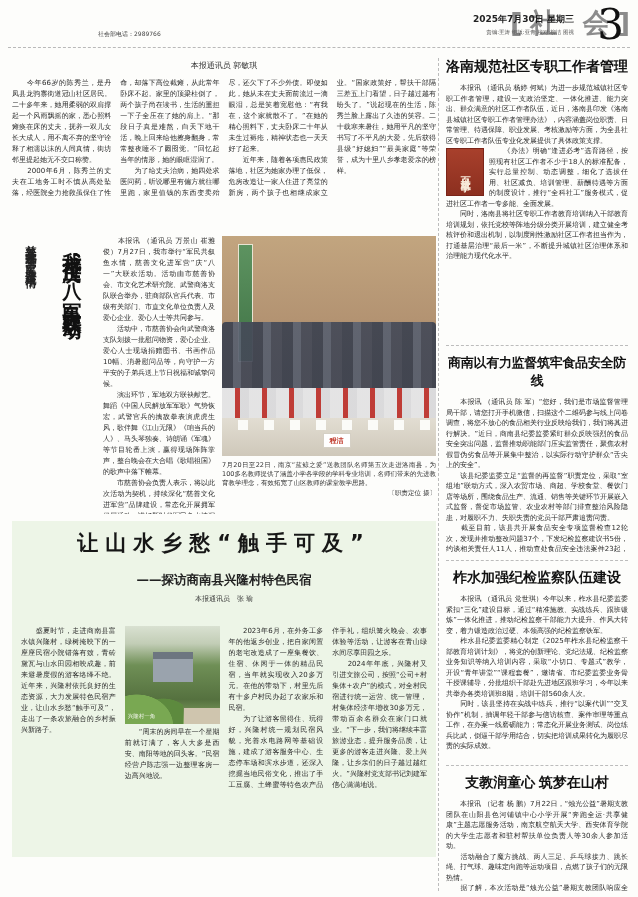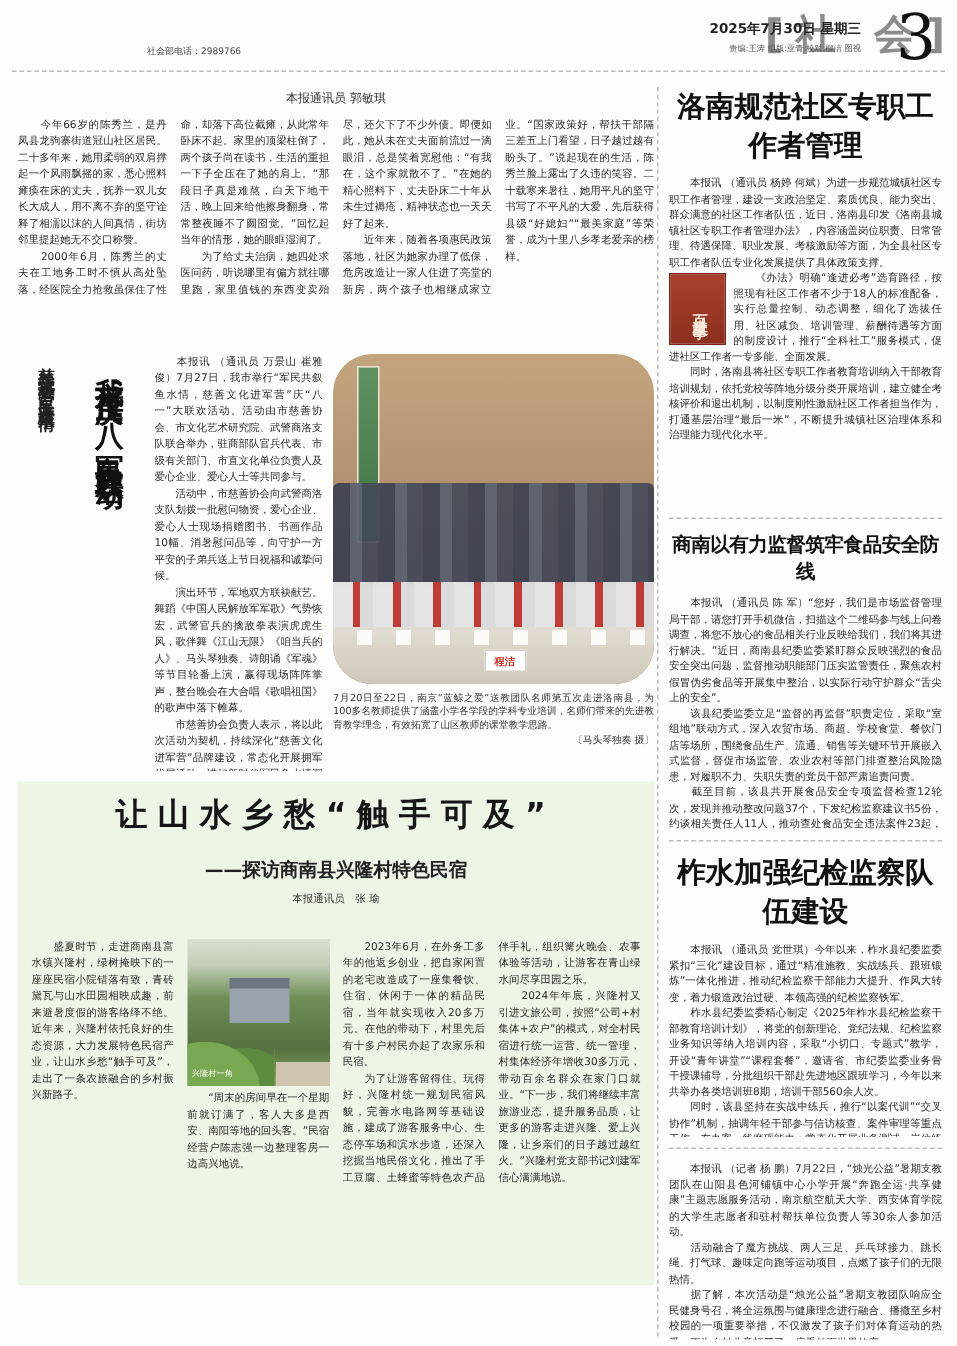--- a/index.html
+++ b/index.html
@@ -27,21 +27,21 @@
   .lead-byline { text-align:center; font-size:8px; color:#333; margin:6px 0 7px; }
   .lead-body { height:150px; column-count:4; column-gap:9px; font-size:7px; line-height:11px; text-align:justify; white-space:pre-line; overflow:hidden; color:#2a2a2a; }
 
   
   .mil { margin-top:8px; height:278px; display:flex; gap:7px; }
   .vtitles { width:84px; display:flex; flex-direction:row-reverse; justify-content:center; gap:9px; }
   .vtitle-main { writing-mode:vertical-rl; font-size:19px; font-weight:bold; letter-spacing:3px; color:#111; }
   .vtitle-sub { writing-mode:vertical-rl; font-size:11px; font-weight:bold; color:#222; padding-block-start:14px; letter-spacing:2px; }
   .mil-body { width:112px; font-size:7px; line-height:11px; text-align:justify; white-space:pre-line; overflow:hidden; color:#2a2a2a; }
   .mil-right { flex:1; display:flex; flex-direction:column; }
-  .photo1 { position:relative; height:220px; background:linear-gradient(#c2a57f 0%,#b39372 38%,#8d7254 60%,#7d654a 100%); overflow:hidden;border-radius:26px; }
+  .photo1 { position:relative; height:220px; background:linear-gradient(#c2a57f 0%,#b39372 38%,#8d7254 60%,#7d654a 100%); overflow:hidden; }
   .p1-banner { position:absolute; left:16px; top:8px; width:15px; height:118px; background:linear-gradient(#5d9360,#3f7245); border:1px solid #e8e4d2; }
   .p1-crowd { position:absolute; left:0; right:0; top:86px; height:68px; background:repeating-linear-gradient(90deg,#3c4250 0 11px,#5a6170 11px 19px,#454a58 19px 30px); opacity:.92; border-radius:4px 4px 0 0; }
   .p1-kids { position:absolute; left:0; right:0; bottom:36px; height:32px; background:repeating-linear-gradient(90deg,#e9eaec 0 13px,#c23a35 13px 18px,#dfe0e3 18px 27px); opacity:.95; }
   .p1-desks { position:absolute; left:0; right:0; bottom:0; height:38px; background:linear-gradient(#e2ddd2,#cfc8ba); }
   .p1-cards { position:absolute; left:0; right:0; bottom:26px; height:10px; background:repeating-linear-gradient(90deg,transparent 0 16px,#fbfbf8 16px 26px); }
   .p1-namecard { position:absolute; bottom:8px; left:47%; width:28px; height:15px; background:#fff; border:1px solid #d5d0c5; color:#c0392b; font-size:7px; font-weight:bold; display:flex; align-items:center; justify-content:center; }
   .mil-caption { margin-top:5px; font-size:6.5px; line-height:9px; text-align:justify; color:#333; }
   .mil-credit { font-size:6.5px; text-align:right; color:#333; margin-top:1px; }
 
   
@@ -54,21 +54,21 @@
   .photo2 { position:relative; width:100%; height:98px; margin:3px 0; break-inside:avoid; background:linear-gradient(#d9e1d1 0%,#c2cdb6 18%,#6f8f56 40%,#55713f 75%,#8fae6b 100%); overflow:hidden; }
   .p2-house { position:absolute; left:30%; top:26px; width:42%; height:30px; background:#9aa3ad; border-top:7px solid #6d7680; }
   .p2-leaves { position:absolute; left:-8px; bottom:-6px; width:70%; height:44px; background:radial-gradient(ellipse at 30% 90%, #79a852 0 55%, transparent 56%), radial-gradient(ellipse at 70% 100%, #5d8a3e 0 50%, transparent 51%); }
   .p2-path { position:absolute; right:0; bottom:0; width:38%; height:16px; background:#cfc5ae; }
   .p2-label { position:absolute; left:3px; bottom:2px; font-size:5.5px; color:#f4f7ee; }
 
   
   .art { overflow:hidden; }
   .art + .art { border-top:1px dashed #bcbcbc; margin-top:7px; padding-top:8px; }
   .art-title { text-align:center; font-weight:bold; color:#111; margin-bottom:7px; }
-  .t14 { font-size:19px;font-family:Liberation Serif, serif; } .t13 { font-size:13px; letter-spacing:-.3px; }
+  .t14 { font-size:14px;font-family:Liberation Serif, serif; } .t13 { font-size:13px; letter-spacing:-.3px; }
   .art-body { font-size:7px; line-height:10.5px; text-align:justify; white-space:pre-line; color:#2a2a2a; }
   .a1 { height:280px; } .a2 { height:208px; } .a3 { height:198px; } .a4 { flex:1; }
   .stamp { float:left; width:38px; height:48px; margin:2px 5px 2px 0; background:linear-gradient(#a8402c,#8c2f1f); border:1px solid #7a2418; color:#f6e9d8; writing-mode:vertical-rl; font-size:10px; font-weight:bold; letter-spacing:2px; display:flex; align-items:center; justify-content:center; }
   .wrapblock { white-space:normal; }
   .wrapblock .txt2 { white-space:pre-line; }
 </style>
 </head>
 <body>
 
 <div class="hdr">
@@ -104,21 +104,21 @@
     <div class="mil-right">
       <div class="photo1">
         <div class="p1-banner"></div>
         <div class="p1-crowd"></div>
         <div class="p1-kids"></div>
         <div class="p1-desks"></div>
         <div class="p1-cards"></div>
         <div class="p1-namecard">程洁</div>
       </div>
       <div class="mil-caption">7月20日至22日，南京“蓝鲸之爱”送教团队名师第五次走进洛南县，为100多名教师提供了涵盖小学各学段的学科专业培训，名师们带来的先进教育教学理念，有效拓宽了山区教师的课堂教学思路。</div>
-      <div class="mil-credit">〔马头琴独奏 摄〕</div>
+      <div class="mil-credit">〔职责定位 摄〕</div>
     </div>
   </div>
 
   <div class="feature">
     <div class="feat-title">让山水乡愁“触手可及”</div>
     <div class="feat-sub">——探访商南县兴隆村特色民宿</div>
     <div class="feat-byline">本报通讯员　张 瑜</div>
     <div class="feat-body">
       <div class="txt">　　盛夏时节，走进商南县富水镇兴隆村，绿树掩映下的一座座民宿小院错落有致，青砖黛瓦与山水田园相映成趣，前来避暑度假的游客络绎不绝。近年来，兴隆村依托良好的生态资源，大力发展特色民宿产业，让山水乡愁“触手可及”，走出了一条农旅融合的乡村振兴新路子。</div>
       <div class="photo2">
@@ -134,21 +134,21 @@
     </div>
   </div>
 </div>
 
 <div class="vrule"></div>
 
 <div class="right-col">
 
   <div class="art a1">
     <div class="art-title t14">洛南规范社区专职工作者管理</div>
-    <div class="art-body">　　本报讯 （通讯员 杨婷 何斌）为进一步规范城镇社区专职工作者管理，建设一支政治坚定、素质优良、能力突出、群众满意的社区工作者队伍，近日，洛南县印发《洛南县城镇社区专职工作者管理办法》，内容涵盖岗位职责、日常管理、待遇保障、职业发展、考核激励等方面，为全县社区专职工作者队伍专业化发展提供了具体政策支撑。</div>
+    <div class="art-body">　　本报讯 （通讯员 杨婷 何斌）为进一步规范城镇社区专职工作者管理，建设一支政治坚定、一体化推进、能力突出、群众满意的社区工作者队伍，近日，洛南县印发《洛南县城镇社区专职工作者管理办法》，内容涵盖岗位职责、日常管理、待遇保障、职业发展、考核激励等方面，为全县社区专职工作者队伍专业化发展提供了具体政策支撑。</div>
     <div class="art-body wrapblock">
       <div class="stamp">百姓故事</div>
       <div class="txt2">　　《办法》明确“逢进必考”选育路径，按照现有社区工作者不少于18人的标准配备，实行总量控制、动态调整，细化了选拔任用、社区减负、培训管理、薪酬待遇等方面的制度设计，推行“全科社工”服务模式，促进社区工作者一专多能、全面发展。
 　　同时，洛南县将社区专职工作者教育培训纳入干部教育培训规划，依托党校等阵地分级分类开展培训，建立健全考核评价和退出机制，以制度刚性激励社区工作者担当作为，打通基层治理“最后一米”，不断提升城镇社区治理体系和治理能力现代化水平。</div>
     </div>
   </div>
 
   <div class="art a2">
     <div class="art-title t13">商南以有力监督筑牢食品安全防线</div>
     <div class="art-body">　　本报讯 （通讯员 陈 军）“您好，我们是市场监督管理局干部，请您打开手机微信，扫描这个二维码参与线上问卷调查，将您不放心的食品相关行业反映给我们，我们将其进行解决。”近日，商南县纪委监委紧盯群众反映强烈的食品安全突出问题，监督推动职能部门压实监管责任，聚焦农村假冒伪劣食品等开展集中整治，以实际行动守护群众“舌尖上的安全”。
@@ -157,17 +157,18 @@
   </div>
 
   <div class="art a3">
     <div class="art-title t14">柞水加强纪检监察队伍建设</div>
     <div class="art-body">　　本报讯 （通讯员 党世琪）今年以来，柞水县纪委监委紧扣“三化”建设目标，通过“精准施教、实战练兵、跟班锻炼”一体化推进，推动纪检监察干部能力大提升、作风大转变，着力锻造政治过硬、本领高强的纪检监察铁军。
 　　柞水县纪委监委精心制定《2025年柞水县纪检监察干部教育培训计划》，将党的创新理论、党纪法规、纪检监察业务知识等纳入培训内容，采取“小切口、专题式”教学，开设“青年讲堂”“课程套餐”，邀请省、市纪委监委业务骨干授课辅导，分批组织干部赴先进地区跟班学习，今年以来共举办各类培训班8期，培训干部560余人次。
 　　同时，该县坚持在实战中练兵，推行“以案代训”“交叉协作”机制，抽调年轻干部参与信访核查、案件审理等重点工作，在办案一线磨砺能力；常态化开展业务测试、岗位练兵比武，倒逼干部学用结合，切实把培训成果转化为履职尽责的实际成效。</div>
   </div>
 
   <div class="art a4">
+    <div class="art-title t14">支教润童心 筑梦在山村</div>
     <div class="art-body">　　本报讯 （记者 杨 鹏）7月22日，“烛光公益”暑期支教团队在山阳县色河铺镇中心小学开展“奔跑全运·共享健康”主题志愿服务活动，南京航空航天大学、西安体育学院的大学生志愿者和驻村帮扶单位负责人等30余人参加活动。
 　　活动融合了魔方挑战、两人三足、乒乓球接力、跳长绳、打气球、趣味定向跑等运动项目，点燃了孩子们的无限热情。
 　　据了解，本次活动是“烛光公益”暑期支教团队响应全民健身号召，将全运氛围与健康理念进行融合、播撒至乡村校园的一项重要举措，不仅激发了孩子们对体育运动的热爱，更为乡村儿童打开了一扇看外面世界的窗。</div>
   </div>
 </div>
 
 </body></html>

